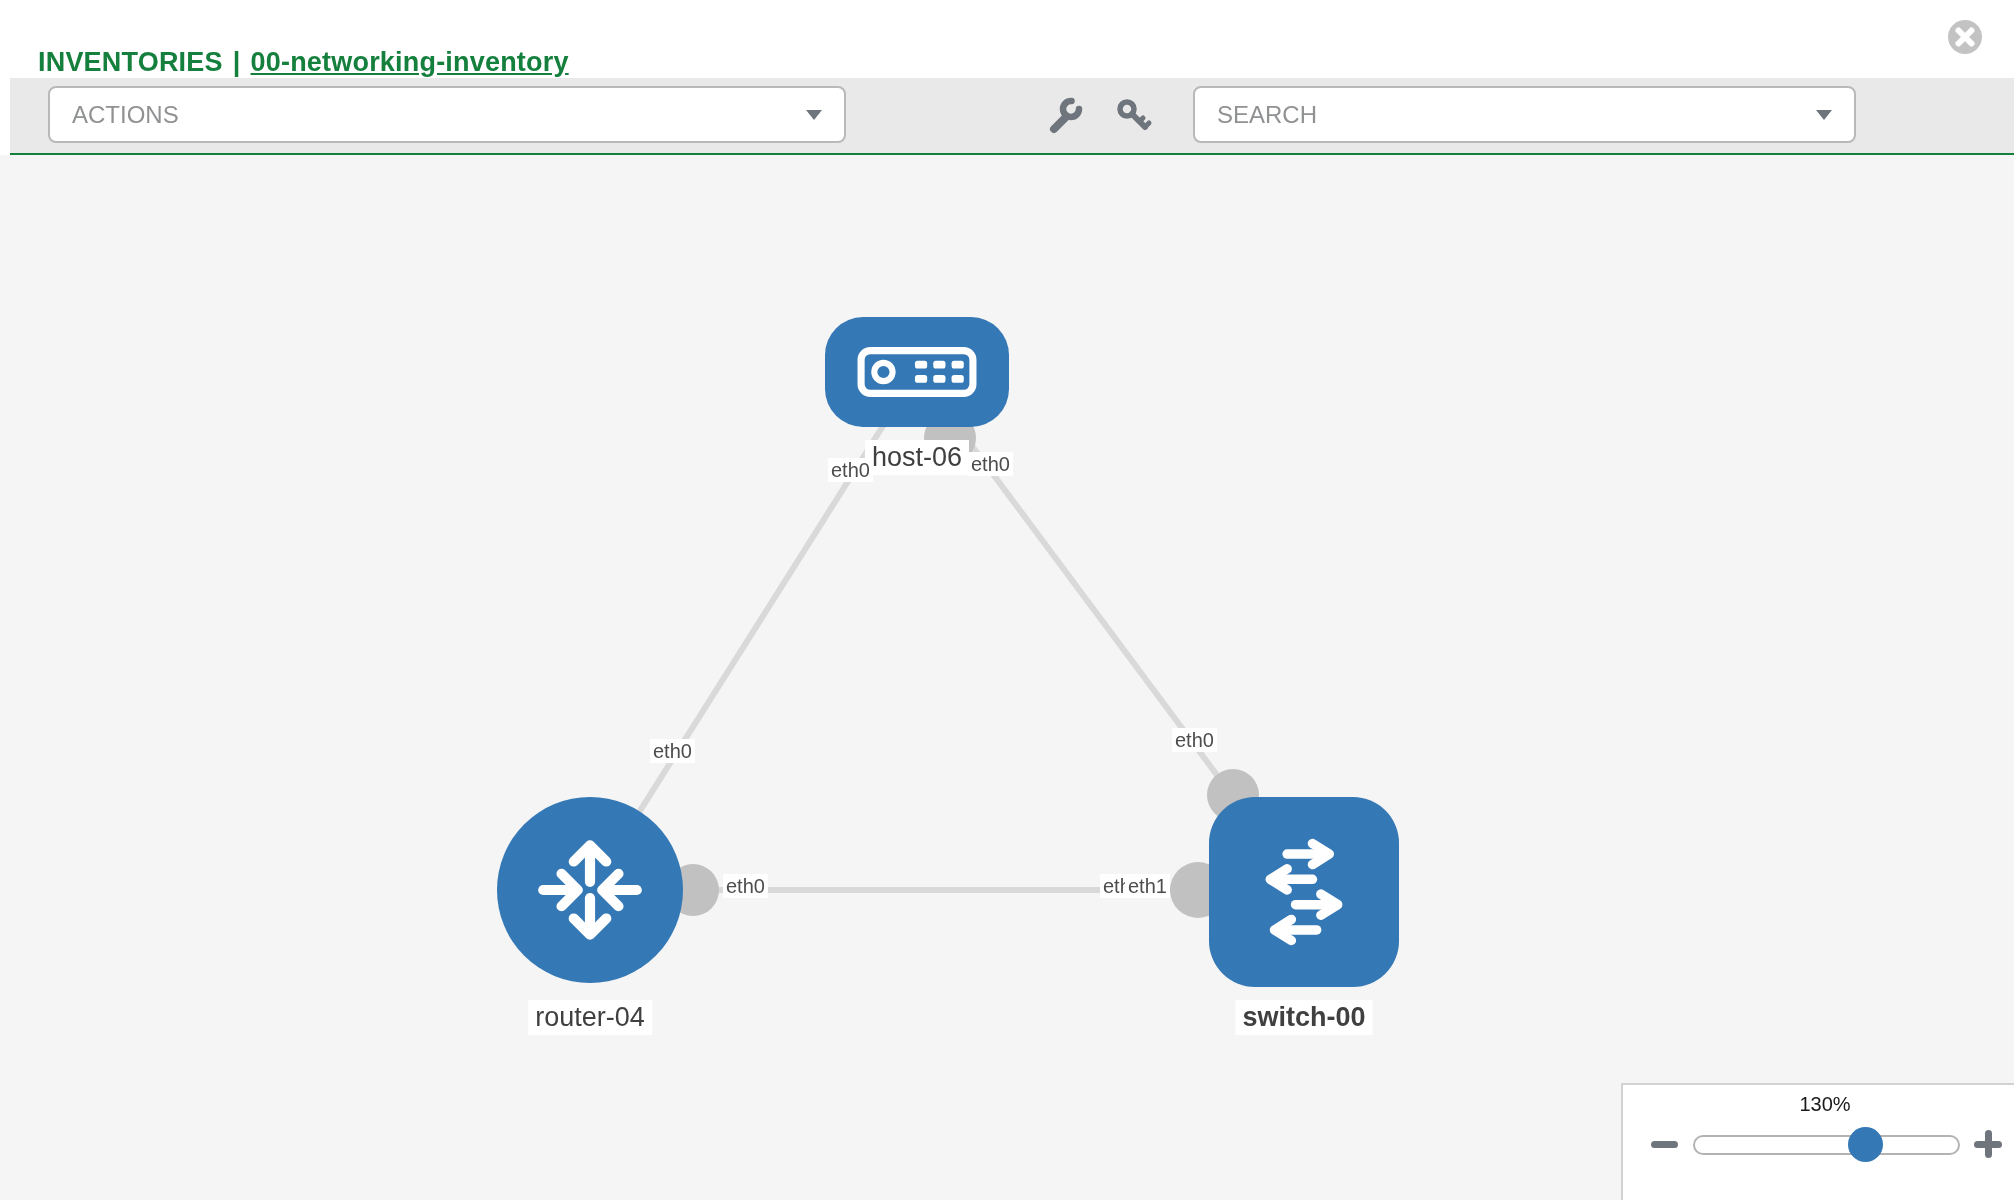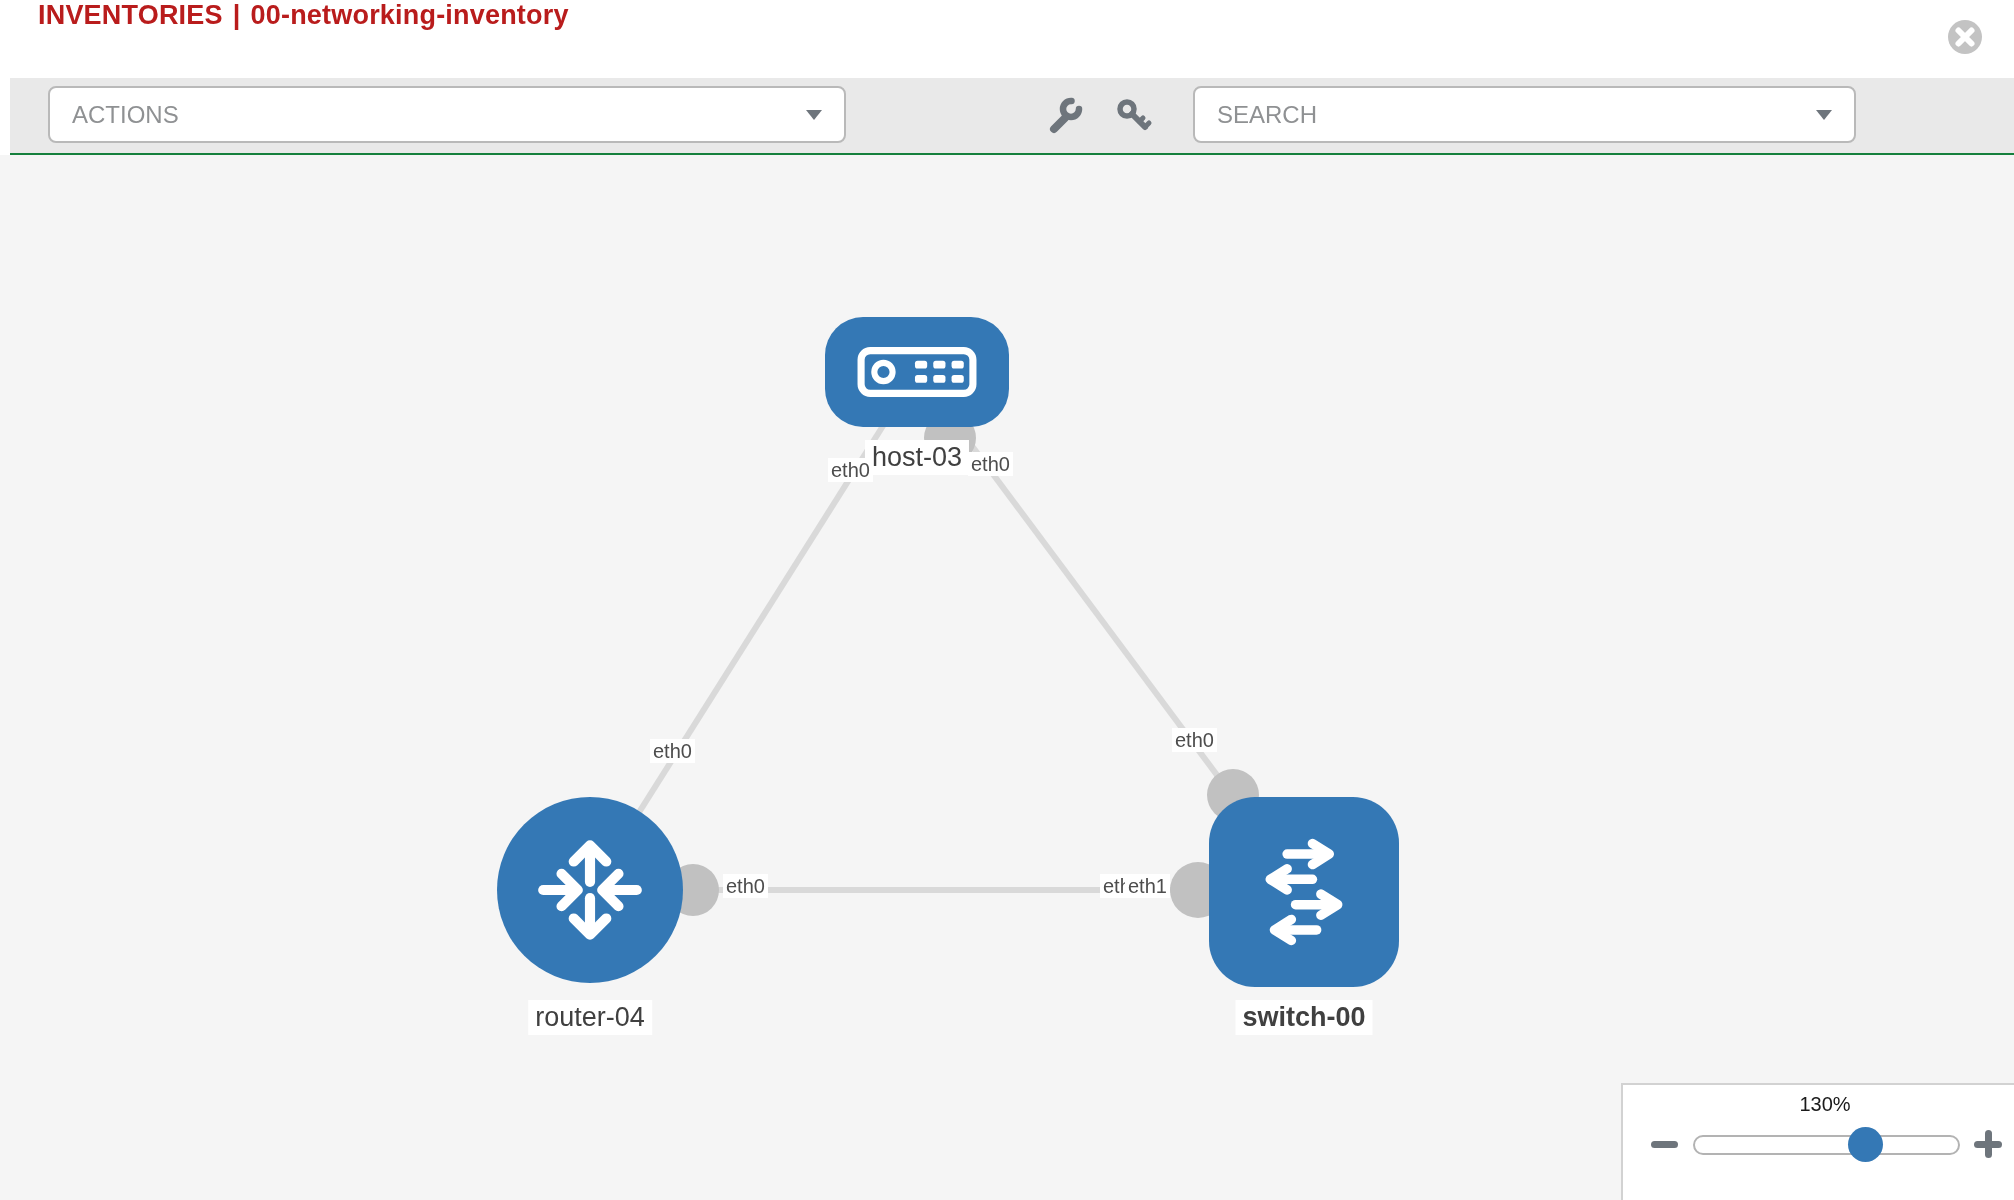--- a/index.html
+++ b/index.html
@@ -2,24 +2,24 @@
 <html><head>
 <meta charset="utf-8">
 <style>
   * { margin:0; padding:0; box-sizing:border-box; }
   html,body { width:2014px; height:1200px; overflow:hidden;
               font-family:"Liberation Sans", sans-serif; background:#fff; }
   #app { position:relative; width:2014px; height:1200px; }
 
   
   .header { position:absolute; left:0; top:0; width:2014px; height:78px; background:#fff; }
-  .title { position:absolute; left:38px; top:0; height:78px; display:flex; align-items:flex-start;
-           font-size:27px; font-weight:bold; color:#b91c1c; letter-spacing:.2px; }
+  .title { position:absolute; left:38px; top:0; height:78px; display:flex; align-items:flex-end;
+           font-size:27px; font-weight:bold; color:#15803d; letter-spacing:.2px; }
   .title span { margin-right:10px; }
-  .title span:last-child { margin-right:12px; }
+  .title span:last-child { margin-right:12px;text-decoration:underline; }
   .close-btn { position:absolute; right:30px; top:18px; width:38px; height:38px; cursor:pointer; }
 
   
   .toolbar { position:absolute; left:10px; top:78px; width:2014px; height:77px;
              background:#e9e9e9; border-bottom:2px solid #15803d; }
   .select-box { position:absolute; top:8px; height:57px; background:#fff;
                 border:2px solid #b9b9b9; border-radius:8px; display:flex;
                 align-items:center; justify-content:space-between; padding:0 22px; cursor:pointer; }
   .select-box .sel-label { font-size:24px; color:#8f9193; }
   .caret-down { width:0; height:0; border-left:8px solid transparent; border-right:8px solid transparent;
@@ -167,21 +167,21 @@
           <line x1="32" y1="44" x2="64" y2="44"></line>
             <polyline points="40,34 24,44 40,54"></polyline>
           <line x1="48" y1="68" x2="82" y2="68"></line>
             <polyline points="72,58 88,68 72,78"></polyline>
           <line x1="36" y1="92" x2="68" y2="92"></line>
             <polyline points="44,82 28,92 44,102"></polyline>
         </g>
       </svg>
     </div>
 
-    <div class="node-label lbl-host">host-03</div>
+    <div class="node-label lbl-host">host-06</div>
     <div class="node-label lbl-router">router-04</div>
     <div class="node-label lbl-switch">switch-00</div>
 
     <div class="eth-label eth-1">eth0</div>
     <div class="eth-label eth-2">eth0</div>
     <div class="eth-label eth-3">eth0</div>
     <div class="eth-label eth-4">eth0</div>
     <div class="eth-label eth-5">eth0</div>
     <div class="eth-label eth-6">eth0</div>
     <div class="eth-label eth-7">eth1</div>

